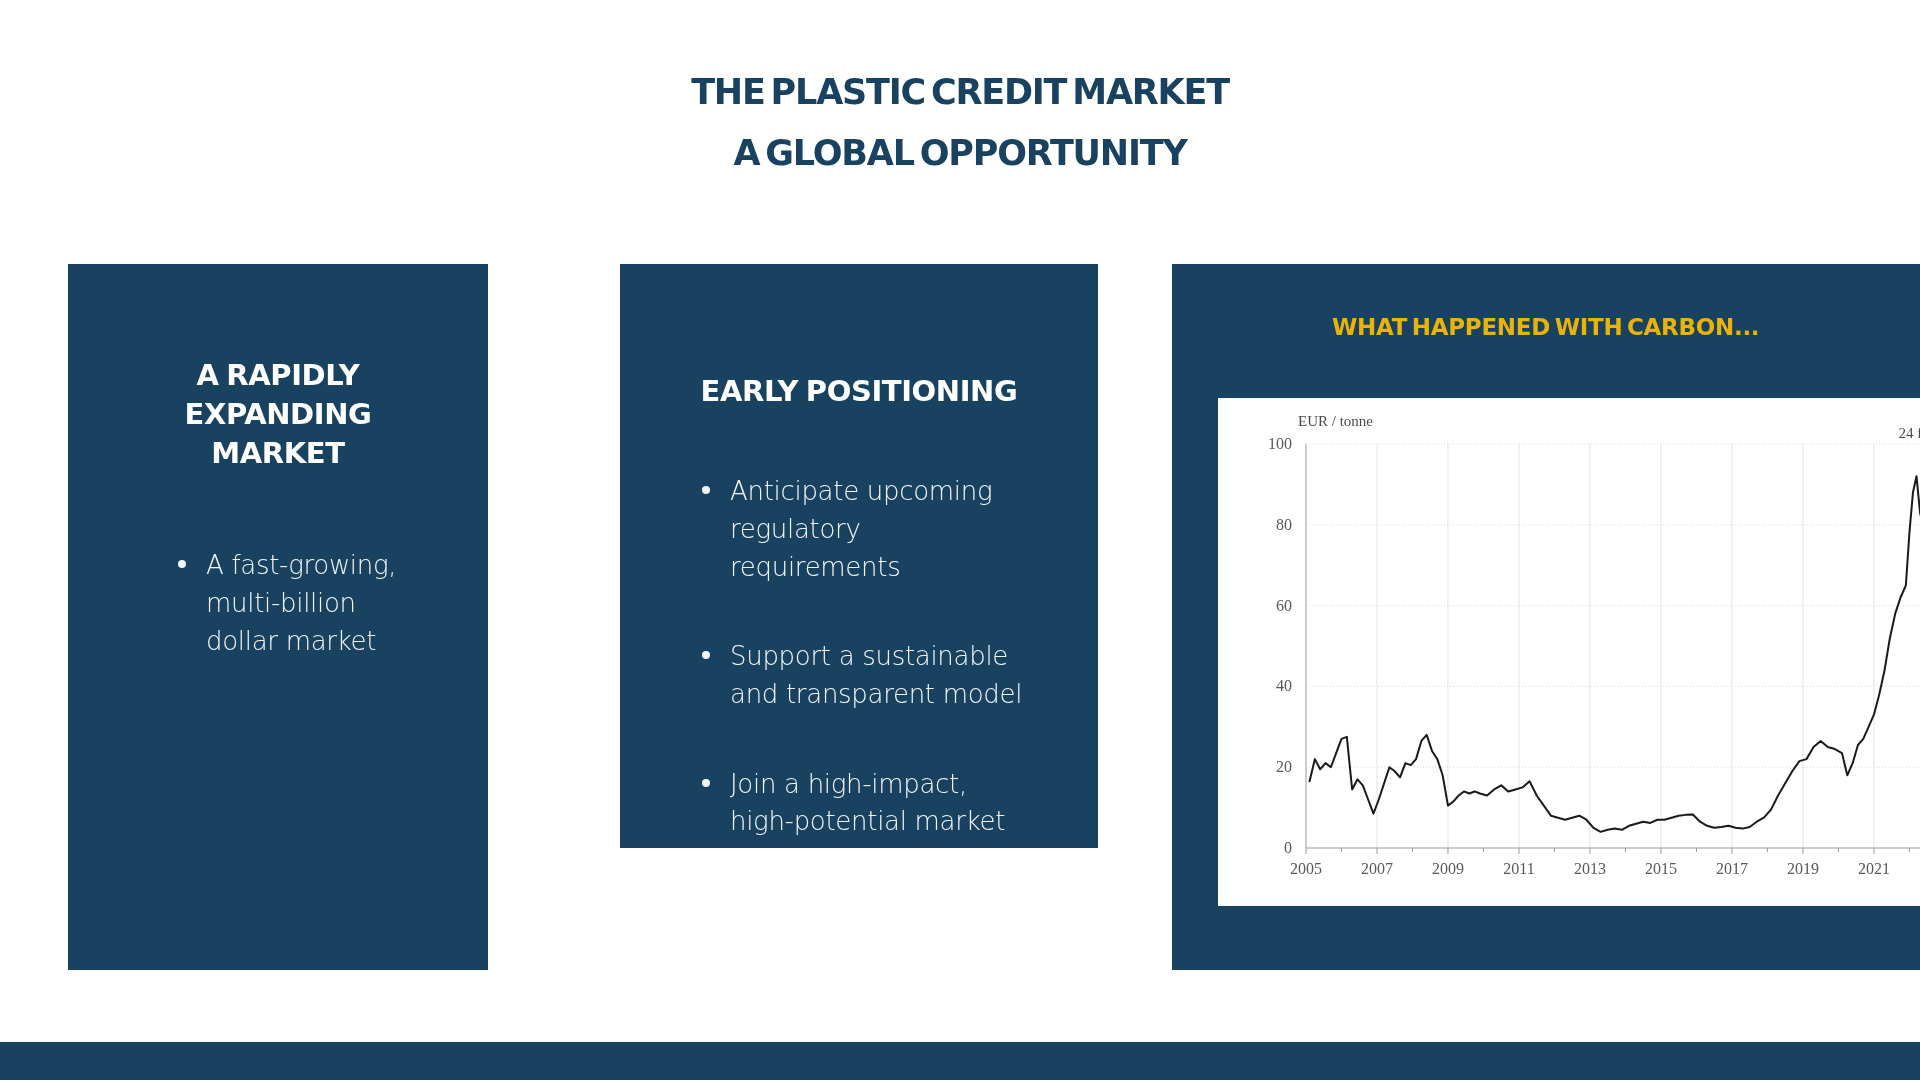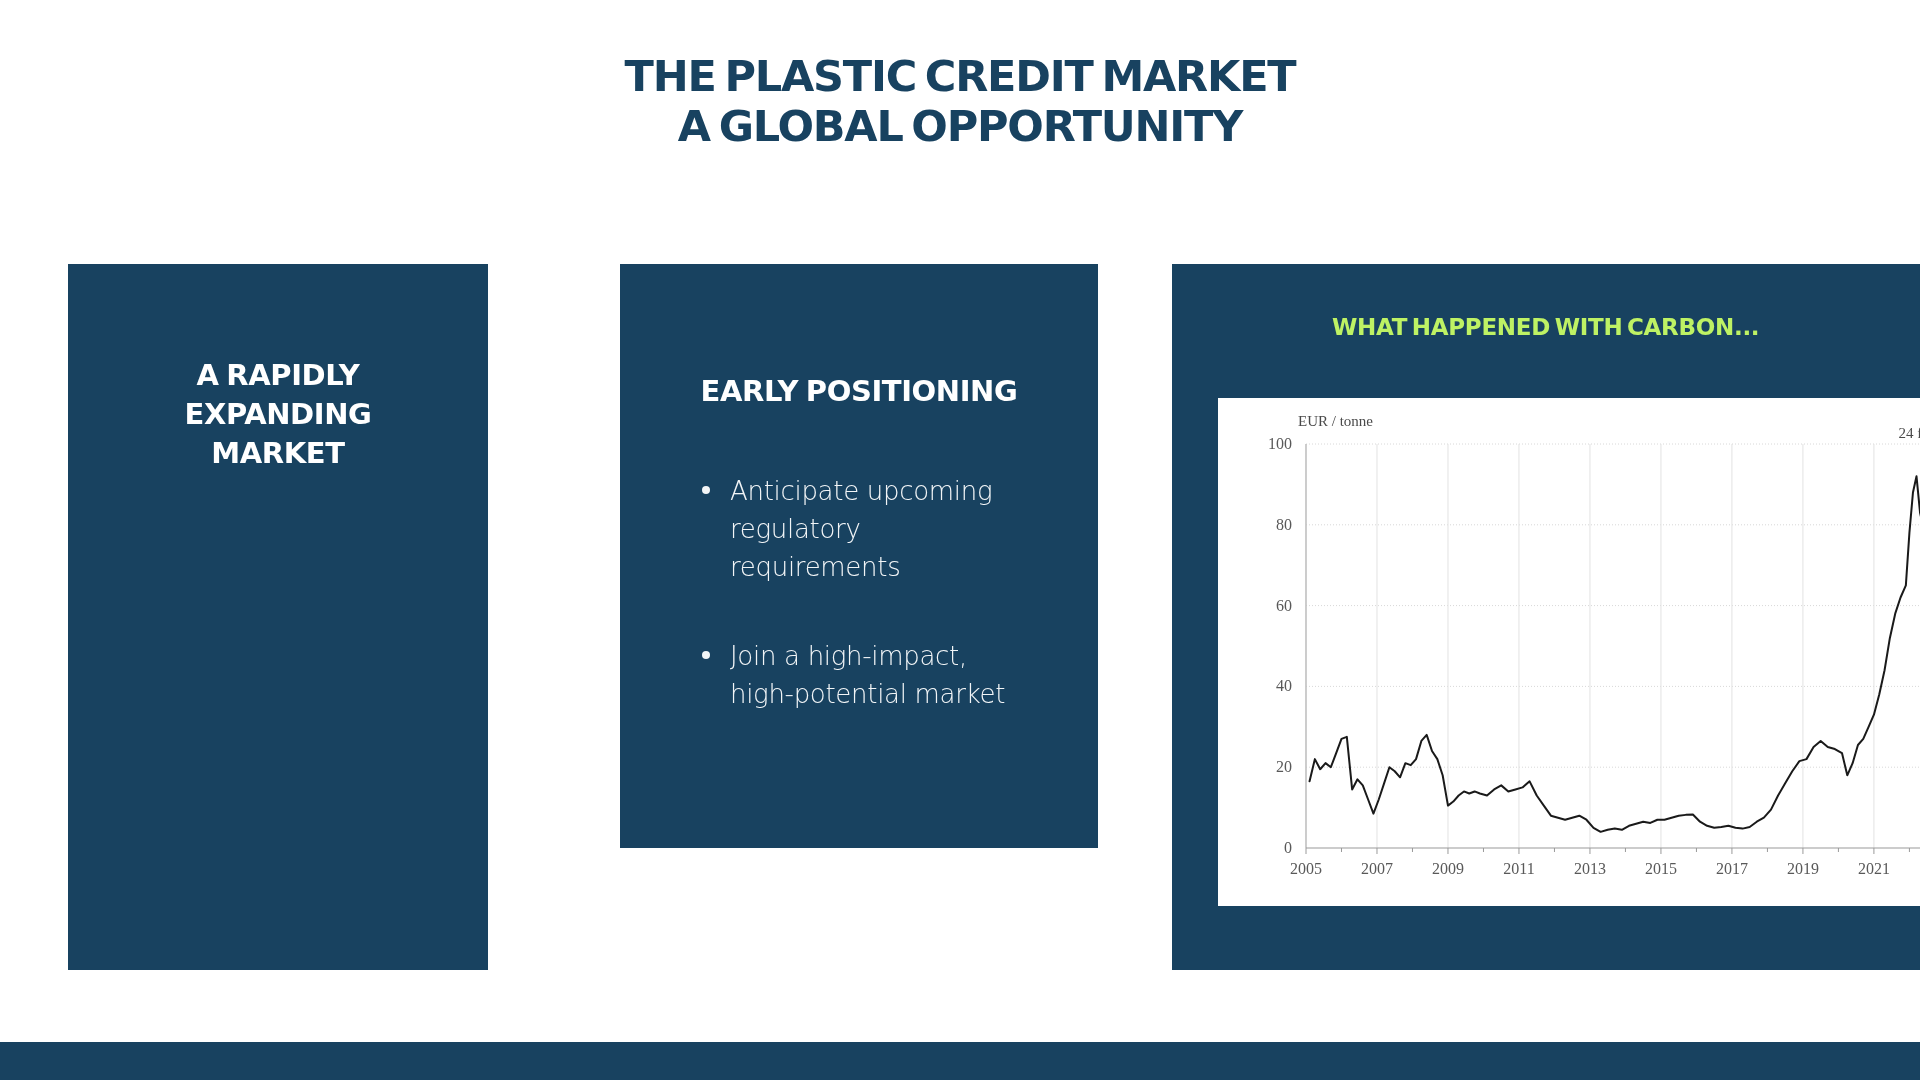--- a/index.html
+++ b/index.html
@@ -12,25 +12,26 @@
   .slide { position: relative; width: 1920px; height: 1080px; background: #fff; }
 
   
   .title-block {
     position: absolute; top: 52px; left: 0; width: 1920px;
     text-align: center;
   }
   .title-line {
     color: #184260;
     font-weight: 800;
-    font-size: 43px;
+    font-size: 35px;
     line-height: 1.16;
     letter-spacing: -1.2px;
     word-spacing: -5px;
     font-family: "DejaVu Sans", sans-serif;
+    margin-top: 20px;
   }
 
   
   .cards {
     position: absolute;
     top: 264px; left: 0; width: 1920px; height: 706px;
   }
   .card {
     position: absolute;
     background: #184260;
@@ -71,21 +72,21 @@
   }
   .card-1 .bullets { margin-top: 74px; padding: 0 52px 0 90px; }
   .card-1 .bullets li + li { margin-top: 56px; }
   .card-2 .bullets { margin-top: 62px; padding: 0 48px 0 62px; }
   .card-2 .bullets li + li { margin-top: 52px; }
 
   
   .chart-title {
     margin-top: 48px;
     padding-left: 160px;
-    color: #bef264;
+    color: #eab308;
     font-family: "DejaVu Sans", sans-serif;
     font-weight: 800;
     font-size: 23px;
     line-height: 1.35;
     letter-spacing: -0.3px;
     word-spacing: -3px;
   }
   .chart-panel {
     position: absolute;
     left: 46px; top: 134px;
@@ -110,29 +111,37 @@
   <div class="title-block">
     <div class="title-line">THE PLASTIC CREDIT MARKET</div>
     <div class="title-line">A GLOBAL OPPORTUNITY</div>
   </div>
 
   <div class="cards">
 
     <div class="card card-1">
       <div class="card-heading">A RAPIDLY EXPANDING MARKET</div>
       <ul class="bullets">
+        <li>
+          <span class="dot"></span>
+          <span>A fast-growing, multi-billion dollar market</span>
+        </li>
       </ul>
     </div>
 
     <div class="card card-2">
       <div class="card-heading">EARLY POSITIONING</div>
       <ul class="bullets">
         <li>
           <span class="dot"></span>
           <span>Anticipate upcoming regulatory requirements</span>
+        </li>
+        <li>
+          <span class="dot"></span>
+          <span> Support a sustainable and transparent model</span>
         </li>
         <li>
           <span class="dot"></span>
           <span> Join a high-impact, high-potential market</span>
         </li>
       </ul>
     </div>
 
     <div class="card card-3">
       <div class="chart-title">

